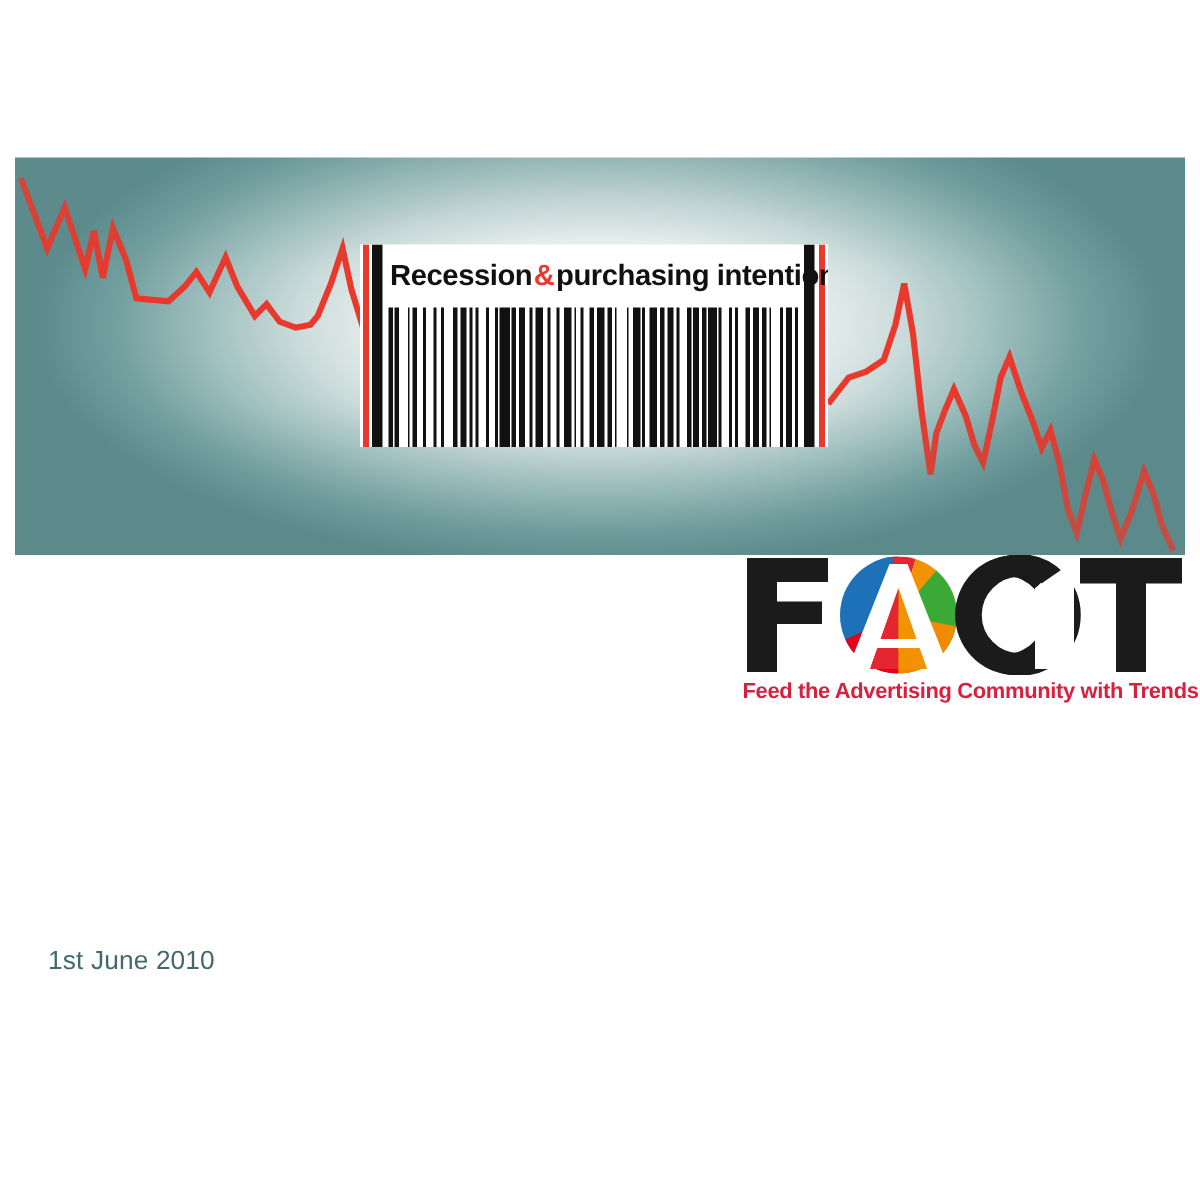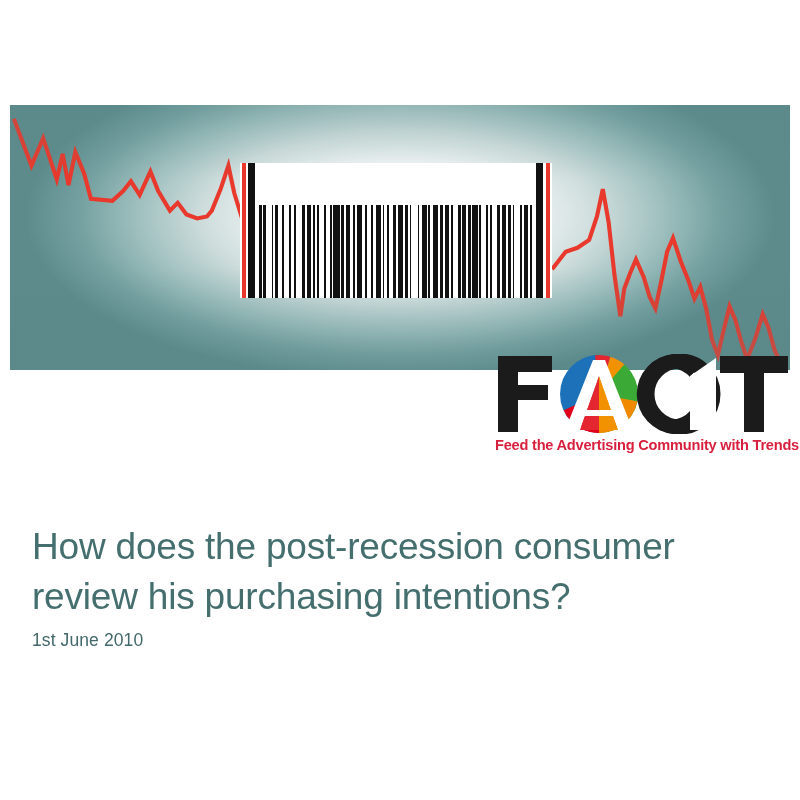--- a/index.html
+++ b/index.html
@@ -116,21 +116,21 @@
     letter-spacing: -0.3px;
     color: #111;
     white-space: nowrap;
   }
   .bc-title .amp { color: #e8392c; padding: 0 1px; }
 
   
   .logo {
     position: absolute;
     left: 494px;
-    top: 354px;
+    top: 370px;
     width: 298px;
     height: 108px;
   }
   .logo-mark {
     position: absolute;
     left: 0;
     top: 0;
     width: 298px;
     height: 80px;
   }
@@ -281,20 +281,25 @@
         <span style="width: 3px; background: rgb(17, 17, 17);"></span>
         <span style="width: 2px; background: transparent;"></span>
         <span style="width: 2px; background: rgb(17, 17, 17);"></span>
         <span style="width: 6px; background: transparent;"></span>
         <span style="width: 3px; background: rgb(17, 17, 17);"></span>
         <span style="width: 2px; background: transparent;"></span>
         <span style="width: 4px; background: rgb(17, 17, 17);"></span>
         <span style="width: 2px; background: transparent;"></span>
         <span style="width: 3px; background: rgb(17, 17, 17);"></span>
       </div>
+    <div class="bc-title">
+      <span>Recession</span>
+      <span class="amp">&amp;</span>
+      <span>purchasing intention</span>
+    </div>
   </div>
 
   <div class="logo">
     <svg class="logo-mark" viewBox="0 0 298 80">
 
       <path fill="#1b1b1b" d="M4,2 L58,2 L58,18 L24,18 L24,31 L54,31 L54,46 L24,46 L24,78 L4,78 Z"></path>
 
       <g>
         <clipPath id="aCircle">
             <circle cx="105" cy="40" r="39"></circle>
@@ -335,20 +340,16 @@
       <circle cx="186" cy="40" r="33" fill="none" stroke="#1b1b1b" stroke-width="15"></circle>
       <rect x="196" y="22" width="26" height="36" fill="#ffffff"></rect>
       <polygon points="196,22 222,4 222,22" fill="#ffffff"></polygon>
       <polygon points="196,58 222,58 222,76 196,76" fill="#ffffff"></polygon>
 
       <path fill="#1b1b1b" d="M226,2 L294,2 L294,19 L270,19 L270,78 L250,78 L250,19 L226,19 Z"></path>
     </svg>
     <div class="logo-tagline">Feed the Advertising Community with Trends</div>
   </div>
 
-  <div class="headline">
-    <span class="ln">How does the post-recession consumer</span>
-    <span class="ln">review his purchasing intentions?</span>
-  </div>
 
   <div class="subdate">1st June 2010</div>
 
 </div>
 
 </body></html>

